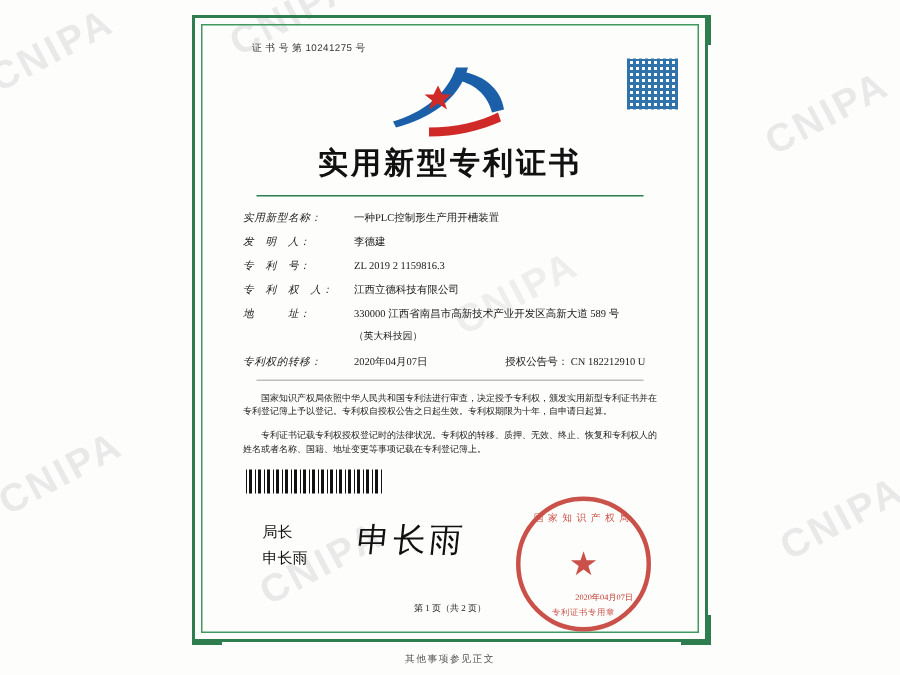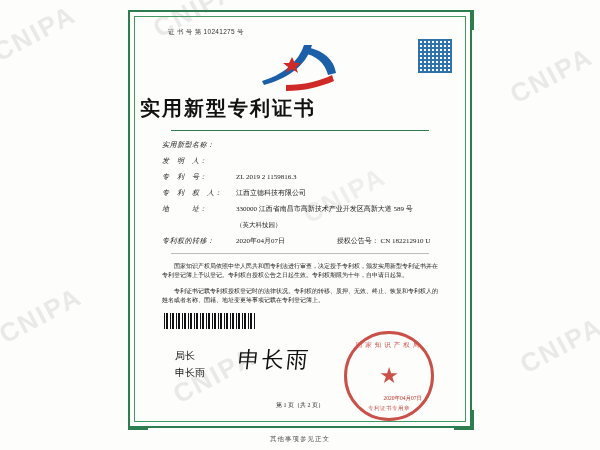--- a/index.html
+++ b/index.html
@@ -74,21 +74,21 @@
   }
   .qr{
     position:absolute;right:8px;top:2px;width:34px;height:34px;
     background:
       repeating-linear-gradient(0deg,#0d5a9c 0 2px,transparent 2px 4px),
       repeating-linear-gradient(90deg,#0d5a9c 0 2px,transparent 2px 4px);
     background-color:#ffffff;
     opacity:.85;
   }
   .title{
-    text-align:left;
+    text-align:center;
     font-size:20px;
     font-weight:bold;
     color:#111;
     letter-spacing:2px;
     margin-top:-4px;
     font-family:"Liberation Serif", serif;
   }
   .rule{
     width:258px;height:1px;background:#2e7d4f;margin:8px auto 10px auto;
   }
@@ -199,23 +199,25 @@
       </svg>
       <div class="qr"></div>
     </div>
 
     <div class="title">实用新型专利证书</div>
     <div class="rule"></div>
 
     <div class="fields">
       <div class="field">
         <div class="flabel">实用新型名称：</div>
+        <div class="fvalue">一种PLC控制形生产用开槽装置</div>
       </div>
       <div class="field">
         <div class="flabel">发　明　人：</div>
+        <div class="fvalue">李德建</div>
       </div>
       <div class="field">
         <div class="flabel">专　利　号：</div>
         <div class="fvalue">ZL 2019 2 1159816.3</div>
       </div>
       <div class="field">
         <div class="flabel">专　利　权　人：</div>
         <div class="fvalue">江西立德科技有限公司</div>
       </div>
       <div class="field">

